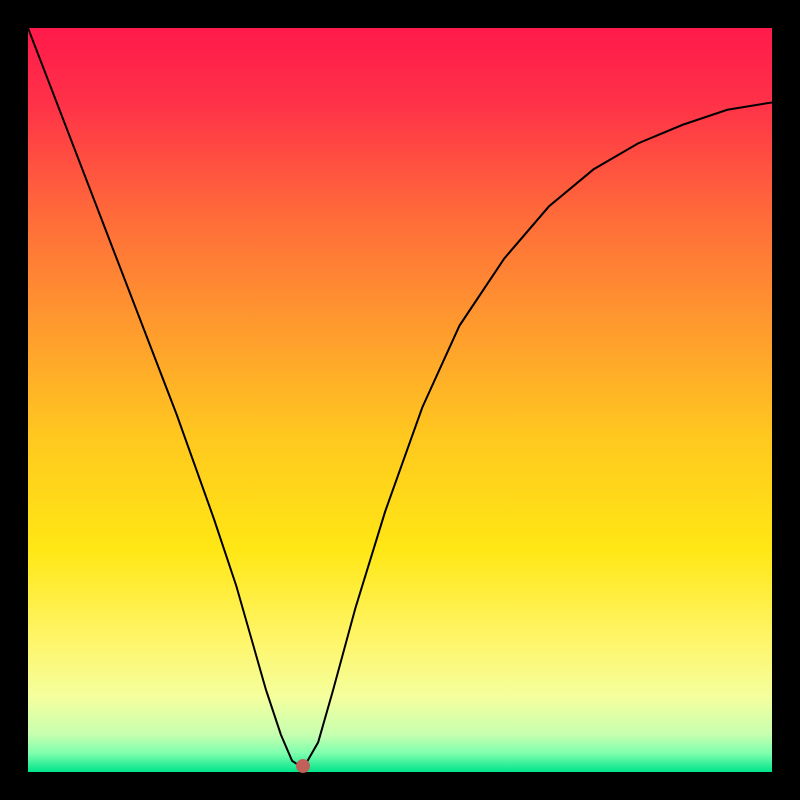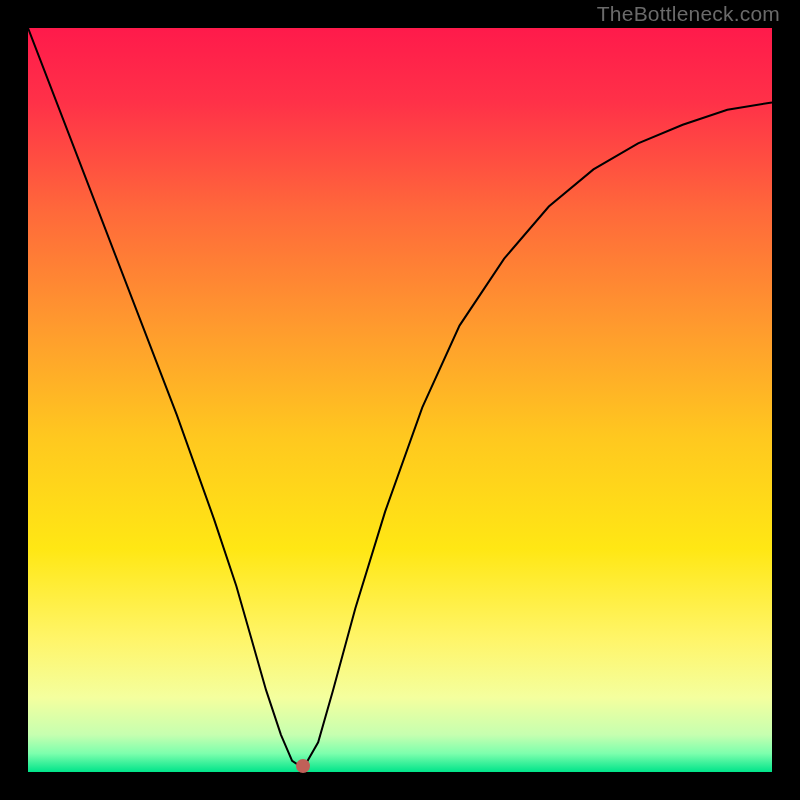--- a/index.html
+++ b/index.html
@@ -58,21 +58,20 @@
     background: #c06058;
     transform: translate(-50%, -50%);
     z-index: 4;
   }
 </style>
 </head>
 <body>
 
 <div class="frame">
 
-  <div class="watermark">TheBottleneck.com</div>
 
   <div class="plot-area">
 
     <svg class="gradient" viewBox="0 0 100 100" preserveAspectRatio="none">
       <defs>
         <linearGradient id="bg-grad" x1="0" y1="0" x2="0" y2="1">
             <stop offset="0%" stop-color="#ff1a4b"></stop>
             <stop offset="10%" stop-color="#ff3148"></stop>
             <stop offset="25%" stop-color="#ff6a3a"></stop>
             <stop offset="40%" stop-color="#ff9a2e"></stop>

